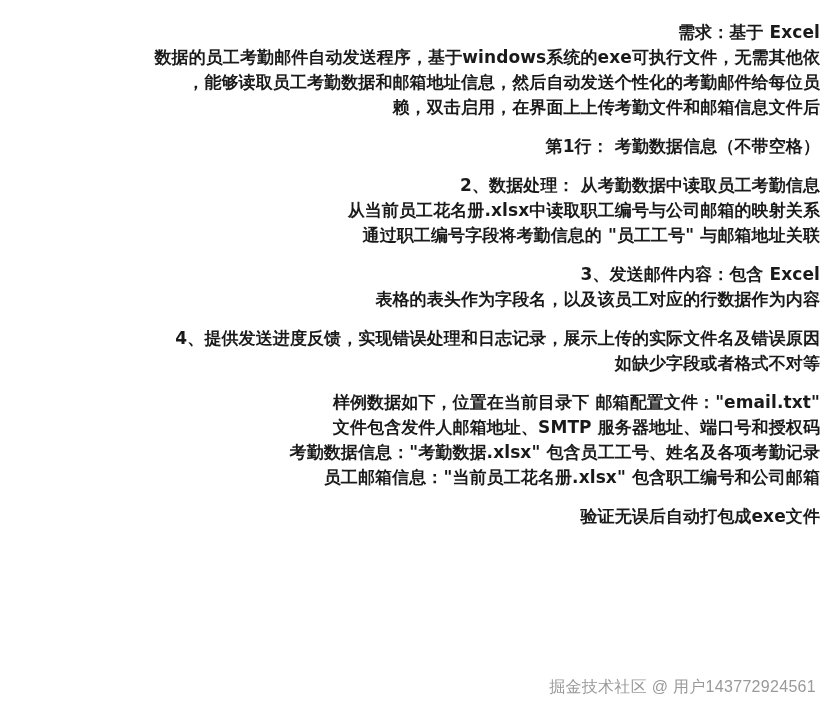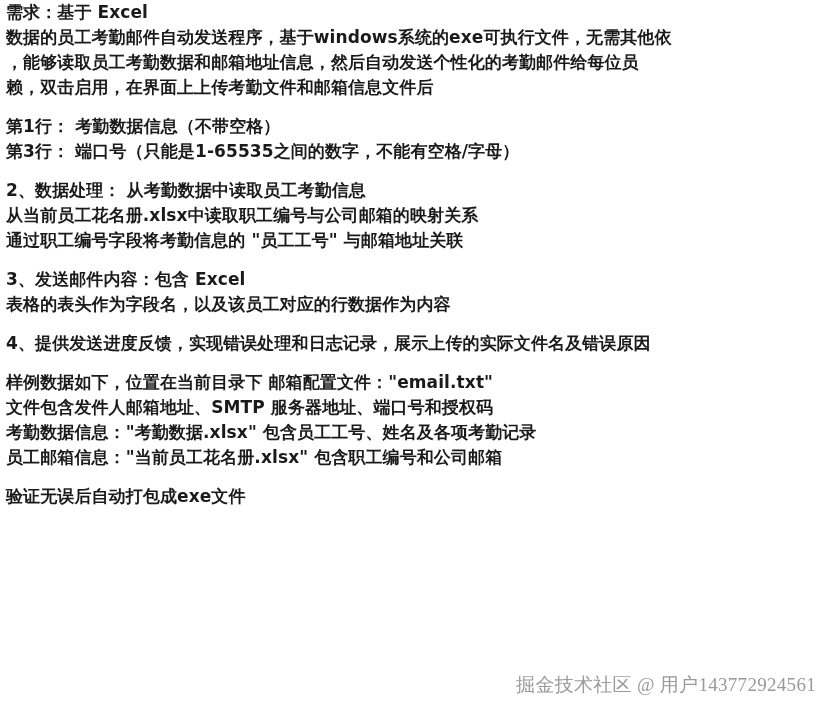--- a/index.html
+++ b/index.html
@@ -9,62 +9,63 @@
   }
   body {
     width: 830px;
     height: 716px;
     font-family: "DejaVu Sans", "Liberation Sans", sans-serif;
     color: #1a1a1a;
     position: relative;
     overflow: hidden;
   }
   .doc {
-    padding: 0 10px 0 6px;
+    padding: 20px 10px 0 6px;
     box-sizing: border-box;
+    text-align: right;
   }
   .line {
     font-size: 17px;
     line-height: 25px;
     white-space: pre-wrap;
     letter-spacing: 0.1px;
   }
   .bold {
     font-weight: bold;
   }
   .watermark {
     position: absolute;
     right: 14px;
     bottom: 18px;
-    font-size: 19px;
+    font-size: 16px;
     color: #9a9a9a;
     letter-spacing: 0.3px;
-    font-family: Liberation Serif, serif;
+    font-family: Liberation Sans, sans-serif;
   }
 </style>
 </head>
 <body>
 
 <div class="doc" id="doc-root">
     <div class="line bold">需求：基于 Excel</div>
     <div class="line bold">数据的员工考勤邮件自动发送程序，基于windows系统的exe可执行文件，无需其他依</div>
     <div class="line bold">，能够读取员工考勤数据和邮箱地址信息，然后自动发送个性化的考勤邮件给每位员</div>
     <div class="line bold">赖，双击启用，在界面上上传考勤文件和邮箱信息文件后</div>
     <div style="height: 14px;"></div>
     <div class="line bold">第1行： 考勤数据信息（不带空格）</div>
-    <div class="line bold">第3行： 端口号（只能是1-65535之间的数字，不能有空格/字母）</div>
     <div style="height: 14px;"></div>
     <div class="line bold">2、数据处理： 从考勤数据中读取员工考勤信息</div>
     <div class="line bold">从当前员工花名册.xlsx中读取职工编号与公司邮箱的映射关系</div>
     <div class="line bold">通过职工编号字段将考勤信息的 "员工工号" 与邮箱地址关联</div>
     <div style="height: 14px;"></div>
     <div class="line bold">3、发送邮件内容：包含 Excel</div>
     <div class="line bold">表格的表头作为字段名，以及该员工对应的行数据作为内容</div>
     <div style="height: 14px;"></div>
     <div class="line bold">4、提供发送进度反馈，实现错误处理和日志记录，展示上传的实际文件名及错误原因</div>
+    <div class="line bold">如缺少字段或者格式不对等</div>
     <div style="height: 14px;"></div>
     <div class="line bold">样例数据如下，位置在当前目录下 邮箱配置文件："email.txt"</div>
     <div class="line bold">文件包含发件人邮箱地址、SMTP 服务器地址、端口号和授权码</div>
     <div class="line bold">考勤数据信息："考勤数据.xlsx" 包含员工工号、姓名及各项考勤记录</div>
     <div class="line bold">员工邮箱信息："当前员工花名册.xlsx" 包含职工编号和公司邮箱</div>
     <div style="height: 14px;"></div>
     <div class="line bold">验证无误后自动打包成exe文件</div>
   </div>
 
 <div class="watermark">掘金技术社区 @ 用户143772924561</div>

